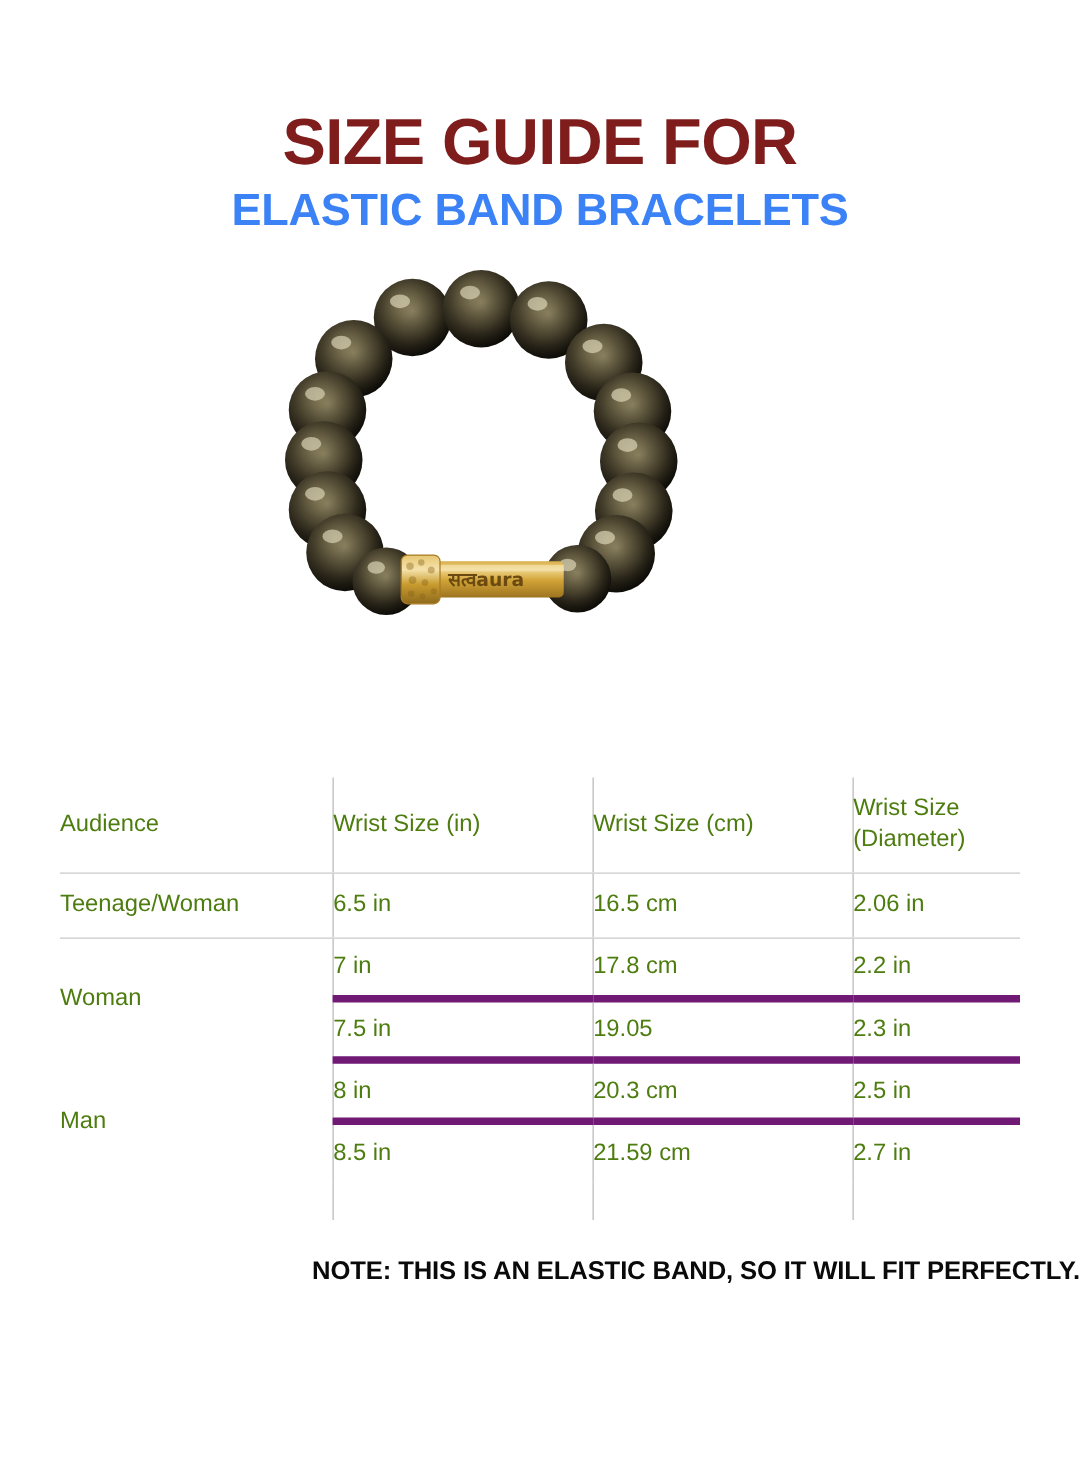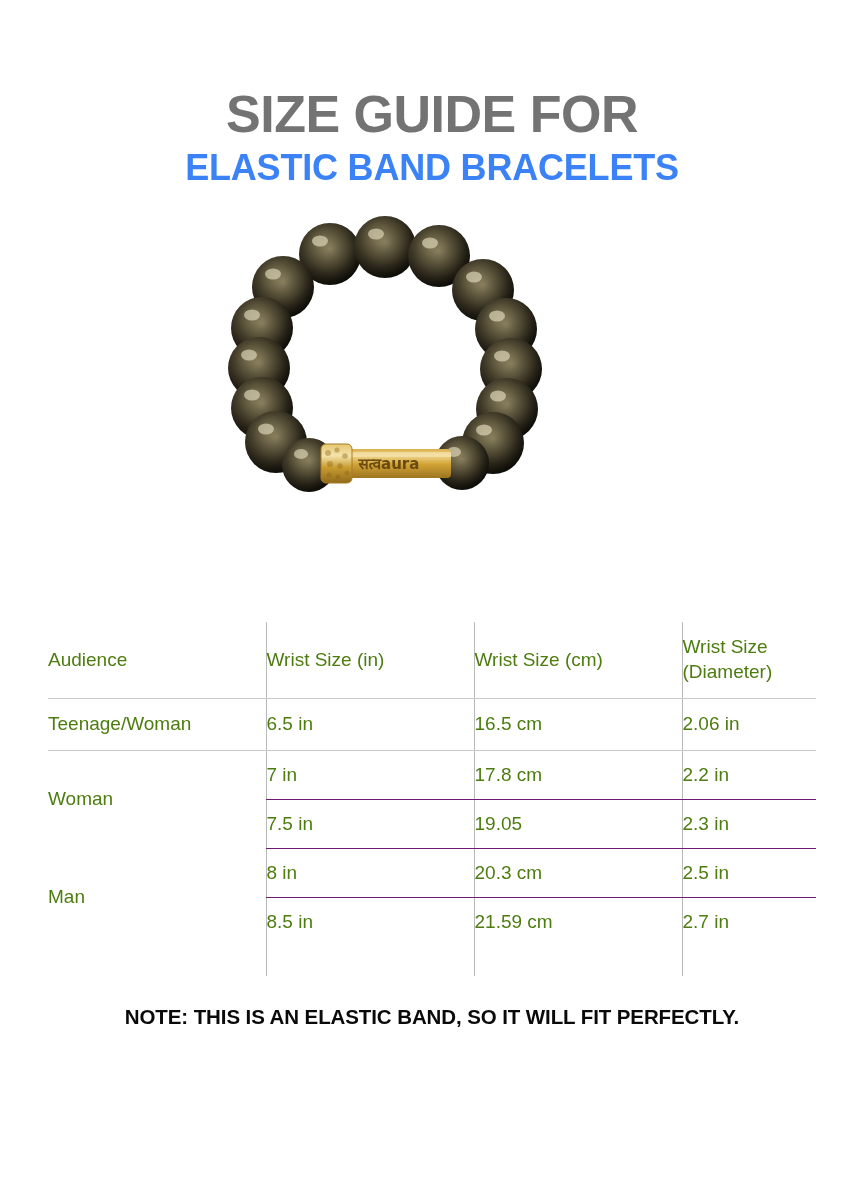--- a/index.html
+++ b/index.html
@@ -19,21 +19,21 @@
   .title-block {
     width: 100%;
     text-align: center;
     padding-top: 88px;
   }
   .title-line1 {
     font-size: 52px;
     font-weight: 700;
     letter-spacing: -0.5px;
     line-height: 1.0;
-    color: #737373;
+    color: #7f1d1d;
   }
   .title-line2 {
     font-size: 36px;
     font-weight: 700;
     letter-spacing: -0.2px;
     line-height: 1.05;
     margin-top: 9px;
     color: #3b82f6;
   }
 
@@ -94,32 +94,32 @@
     padding: 0 6px;
   }
 
   
   .rule-full td { border-bottom: 1px solid #c9c9c9; }
   .row-h td { height: 49px; }
   .row-h-tall td { height: 52px; margin-left: 24px; }
 
   
   .rule-partial td.nb { border-bottom: none; }
-  .rule-partial td { border-bottom: 1px solid #701a75; }
+  .rule-partial td { border-bottom: 6px solid #701a75; }
 
   
   .tail td { height: 30px; }
 
   
   .note {
     position: absolute;
     left: 0;
     top: 1005px;
     width: 864px;
-    text-align: center;
+    text-align: right;
     font-size: 20.5px;
     font-weight: 700;
     letter-spacing: -0.1px;
     color: #0a0a0a;
   }
 </style>
 </head>
 <body>
 
 <div class="title-block">

